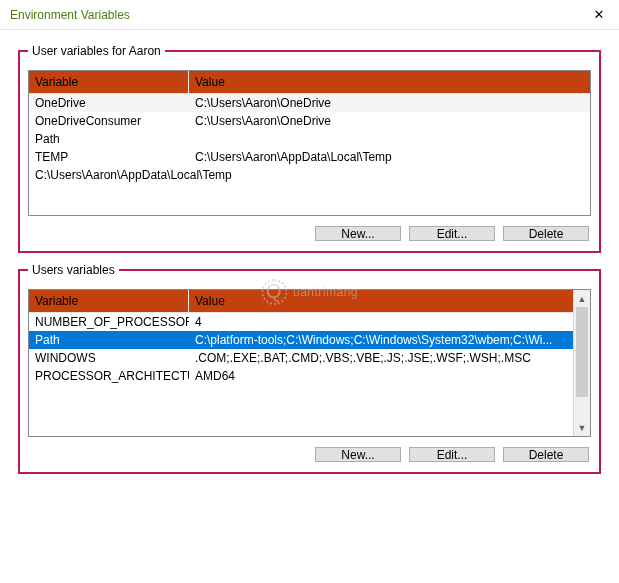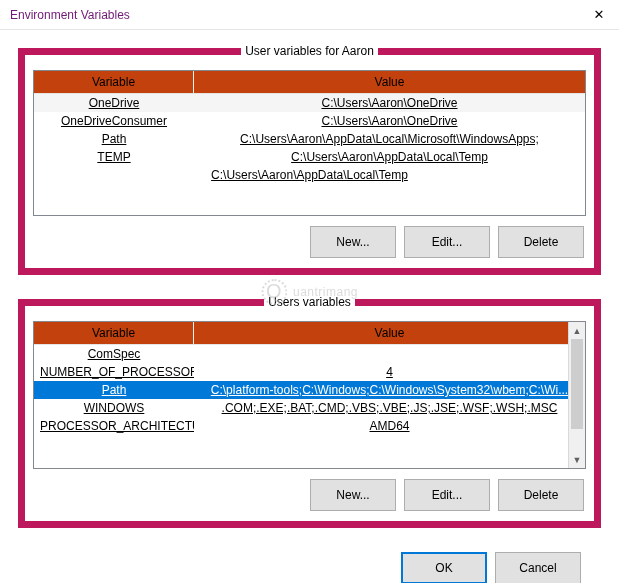--- a/index.html
+++ b/index.html
@@ -1,41 +1,41 @@
 <!DOCTYPE html>
 <html><head>
 <meta charset="utf-8">
 <style>
 * { box-sizing: border-box; margin: 0; padding: 0; font-family: "Segoe UI", Tahoma, sans-serif; font-size: 12px; }
 body { background: #fff; width: 619px; height: 583px; overflow: hidden; position: relative; }
 .titlebar { display: flex; align-items: center; justify-content: space-between; height: 30px; padding: 0 8px 0 10px; border-bottom: 1px solid #e5e5e5; }
-.title { color: #701a75; }
+.title { color: #4d7c0f; }
 .close { width: 24px; text-align: center; cursor: pointer; font-size: 13px; color: #000; }
 .client { padding: 14px 18px 12px 18px; position: relative; }
-fieldset { border: 7px solid #be185d; margin-bottom: 20px; padding: 12px 8px 10px 8px; position: relative; text-align: center; }
+fieldset { border: 2px solid #be185d; margin-bottom: 10px; padding: 12px 8px 10px 8px; position: relative; }
 legend { padding: 0 4px; color: #000; }
 .tablewrap { border: 1px solid #828790; background: #fff; height: 146px; overflow: hidden; position: relative; }
 .tablewrap.sys { height: 148px; }
 .headrow { display: flex; background: #c2410c; border-bottom: 1px solid #e5e5e5; }
 .headrow div { padding: 4px 6px; font-weight: 400; color: #000; }
 .headrow .col1 { width: 160px; border-right: 1px solid #f0f0f0; }
 .headrow .col2 { flex: 1; }
 .rows { position: relative; }
-.row { display: flex; text-decoration: underline; }
+.row { display: flex; }
 .row div { padding: 2px 6px; white-space: nowrap; overflow: hidden; }
 .row .c1 { width: 160px; }
 .row .c2 { flex: 1; }
 .row.zebra { background: #f5f5f5; }
 .row.sel { background: #0078d7; color: #fff; }
 .scroll { position: absolute; right: 0; top: 0; bottom: 0; width: 17px; background: #f0f0f0; border-left: 1px solid #d9d9d9; display: flex; flex-direction: column; }
 .scroll .arr { height: 17px; display: flex; align-items: center; justify-content: center; font-size: 9px; color: #606060; }
 .scroll .track { flex: 1; position: relative; }
 .scroll .thumb { position: absolute; left: 2px; right: 2px; top: 0; height: 80%; background: #cdcdcd; }
 .btnrow { display: flex; justify-content: flex-end; gap: 8px; margin-top: 10px; padding-right: 2px; }
-.btn { width: 86px; height: 32px; background: #e1e1e1; border: 1px solid #adadad; display: flex; align-items: center; justify-content: center; cursor: pointer; }
+.btn { width: 86px; height: 15px; background: #e1e1e1; border: 1px solid #adadad; display: flex; align-items: center; justify-content: center; cursor: pointer; }
 .footer { display: flex; justify-content: flex-end; gap: 8px; padding: 4px 20px 0 0; }
 .btn.primary { border: 1px solid #0078d7; box-shadow: inset 0 0 0 1px #0078d7; }
 .wm { position: absolute; left: 50%; top: 50%; transform: translate(-50%, -50%); color: #bfbfbf; opacity: 0.55; font-size: 22px; font-weight: 500; letter-spacing: 0.5px; display: flex; align-items: center; gap: 6px; pointer-events: none; }
 .wm .ring { width: 26px; height: 26px; border: 2px dotted #bfbfbf; border-radius: 50%; display: inline-flex; align-items: center; justify-content: center; }
 .wm .ring span { font-size: 20px; }
 </style>
 </head>
 <body>
 
 <div class="titlebar">
@@ -57,21 +57,20 @@
           <div class="row zebra">
             <div class="c1">OneDrive</div>
             <div class="c2">C:\Users\Aaron\OneDrive</div>
           </div>
           <div class="row">
             <div class="c1">OneDriveConsumer</div>
             <div class="c2">C:\Users\Aaron\OneDrive</div>
           </div>
           <div class="row">
             <div class="c1">Path</div>
-            <div class="c2">C:\Users\Aaron\AppData\Local\Microsoft\WindowsApps;</div>
           </div>
           <div class="row">
             <div class="c1">TEMP</div>
             <div class="c2">C:\Users\Aaron\AppData\Local\Temp</div>
           </div>
           <div class="row">
             <div class="c2">C:\Users\Aaron\AppData\Local\Temp</div>
           </div>
         </div>
     </div>
@@ -86,21 +85,20 @@
   <fieldset>
     <legend>Users variables</legend>
 
     <div class="tablewrap sys">
       <div class="headrow">
         <div class="col1">Variable</div>
         <div class="col2">Value</div>
       </div>
       <div class="rows" id="sys-rows">
           <div class="row">
-            <div class="c1">ComSpec</div>
           </div>
           <div class="row">
             <div class="c1">NUMBER_OF_PROCESSORS</div>
             <div class="c2">4</div>
           </div>
           <div class="row">
           </div>
           <div class="row sel">
             <div class="c1">Path</div>
             <div class="c2">C:\platform-tools;C:\Windows;C:\Windows\System32\wbem;C:\Wi...</div>
@@ -123,24 +121,20 @@
       </div>
     </div>
 
     <div class="btnrow">
       <div class="btn">New...</div>
       <div class="btn">Edit...</div>
       <div class="btn">Delete</div>
     </div>
   </fieldset>
 
-  <div class="footer">
-    <div class="btn primary">OK</div>
-    <div class="btn">Cancel</div>
-  </div>
 
 </div>
 
 <div class="wm">
   <span class="ring">
       <span>Q</span>
     </span>
   <span>uantrimang</span>
 </div>
 

